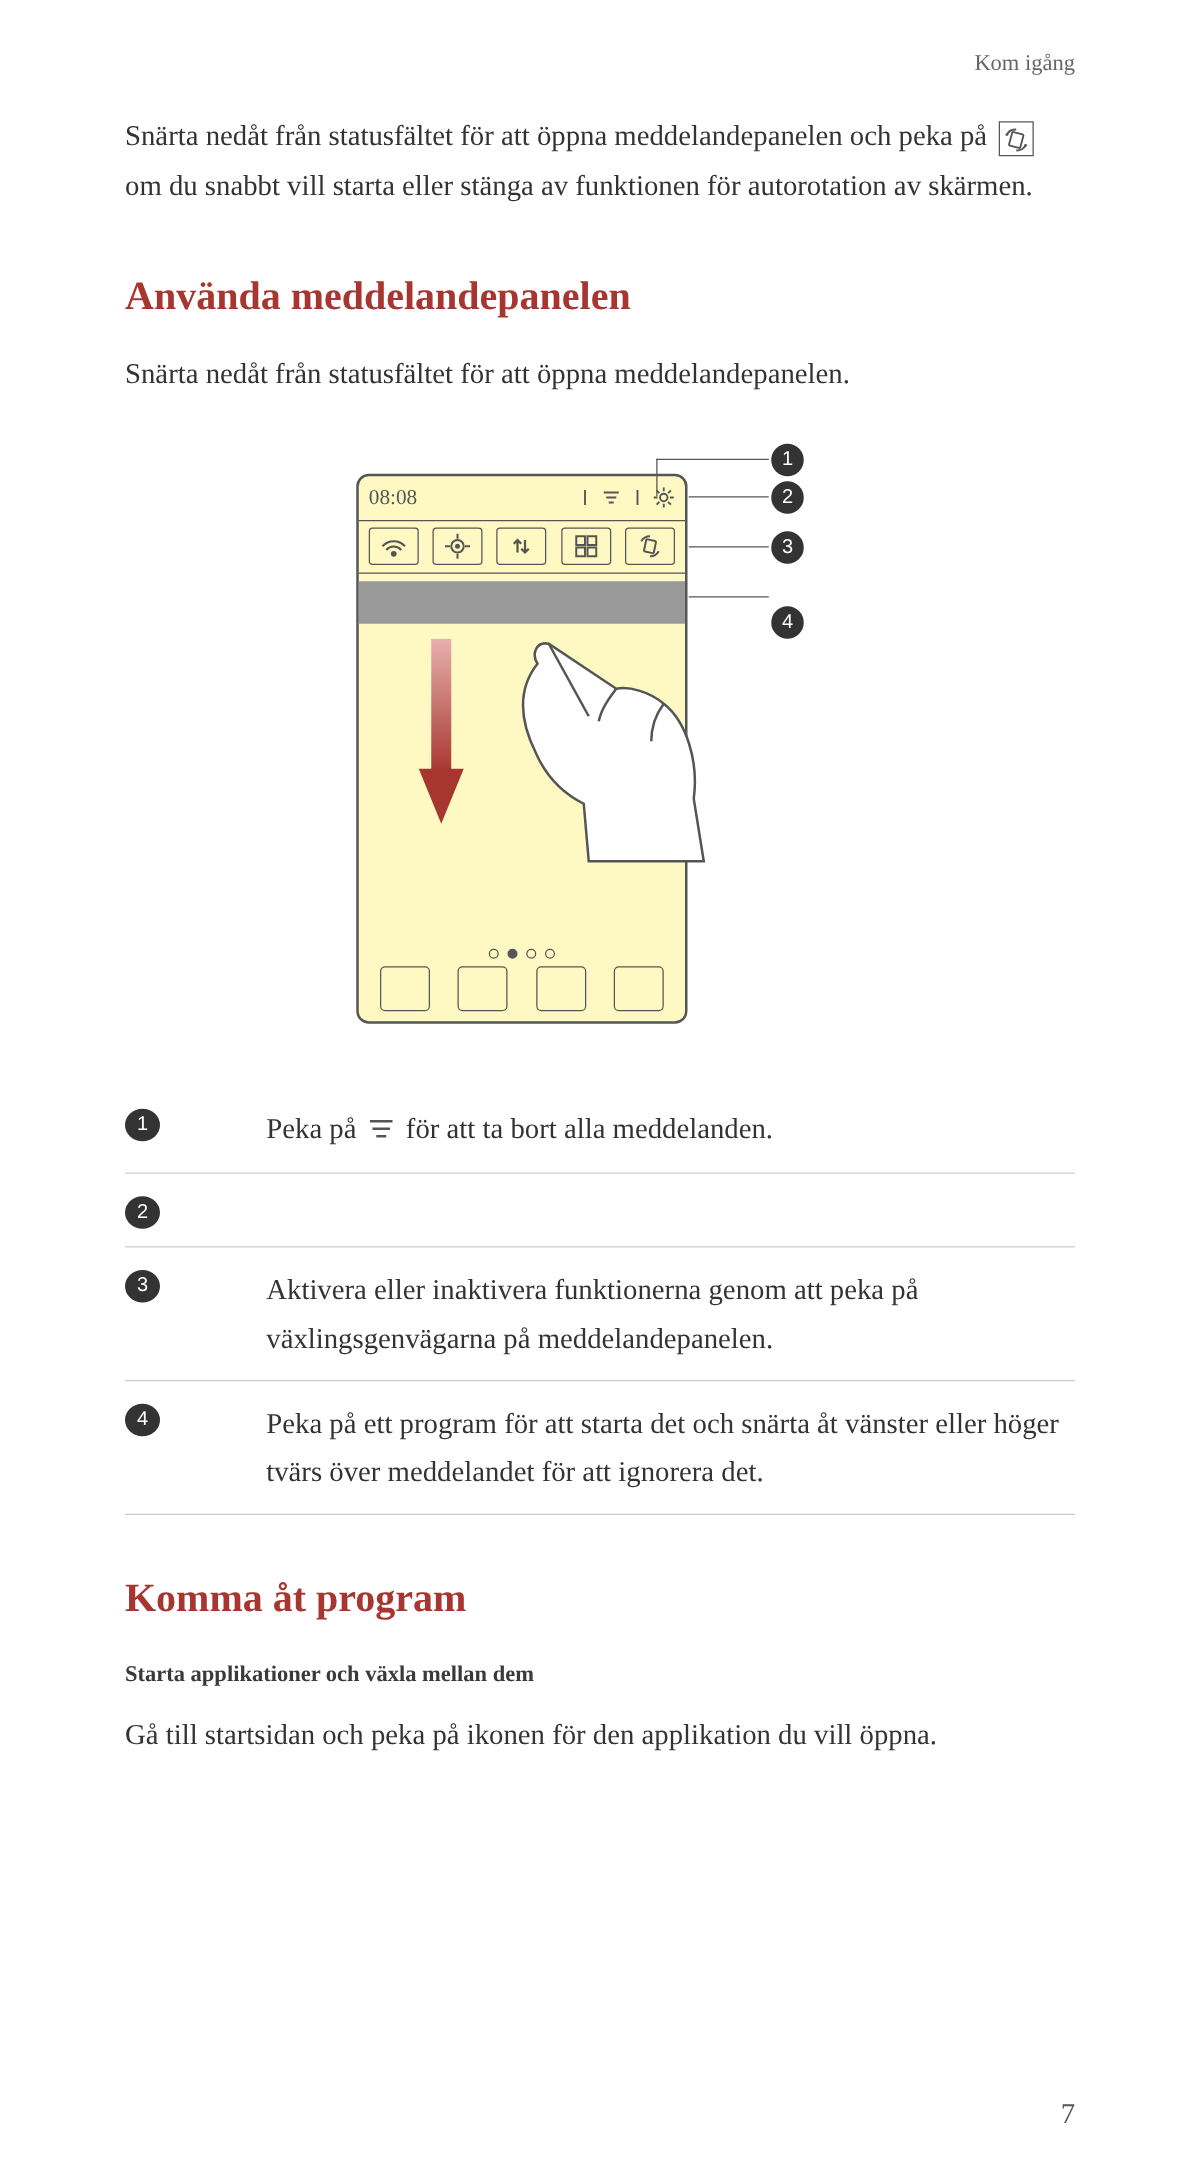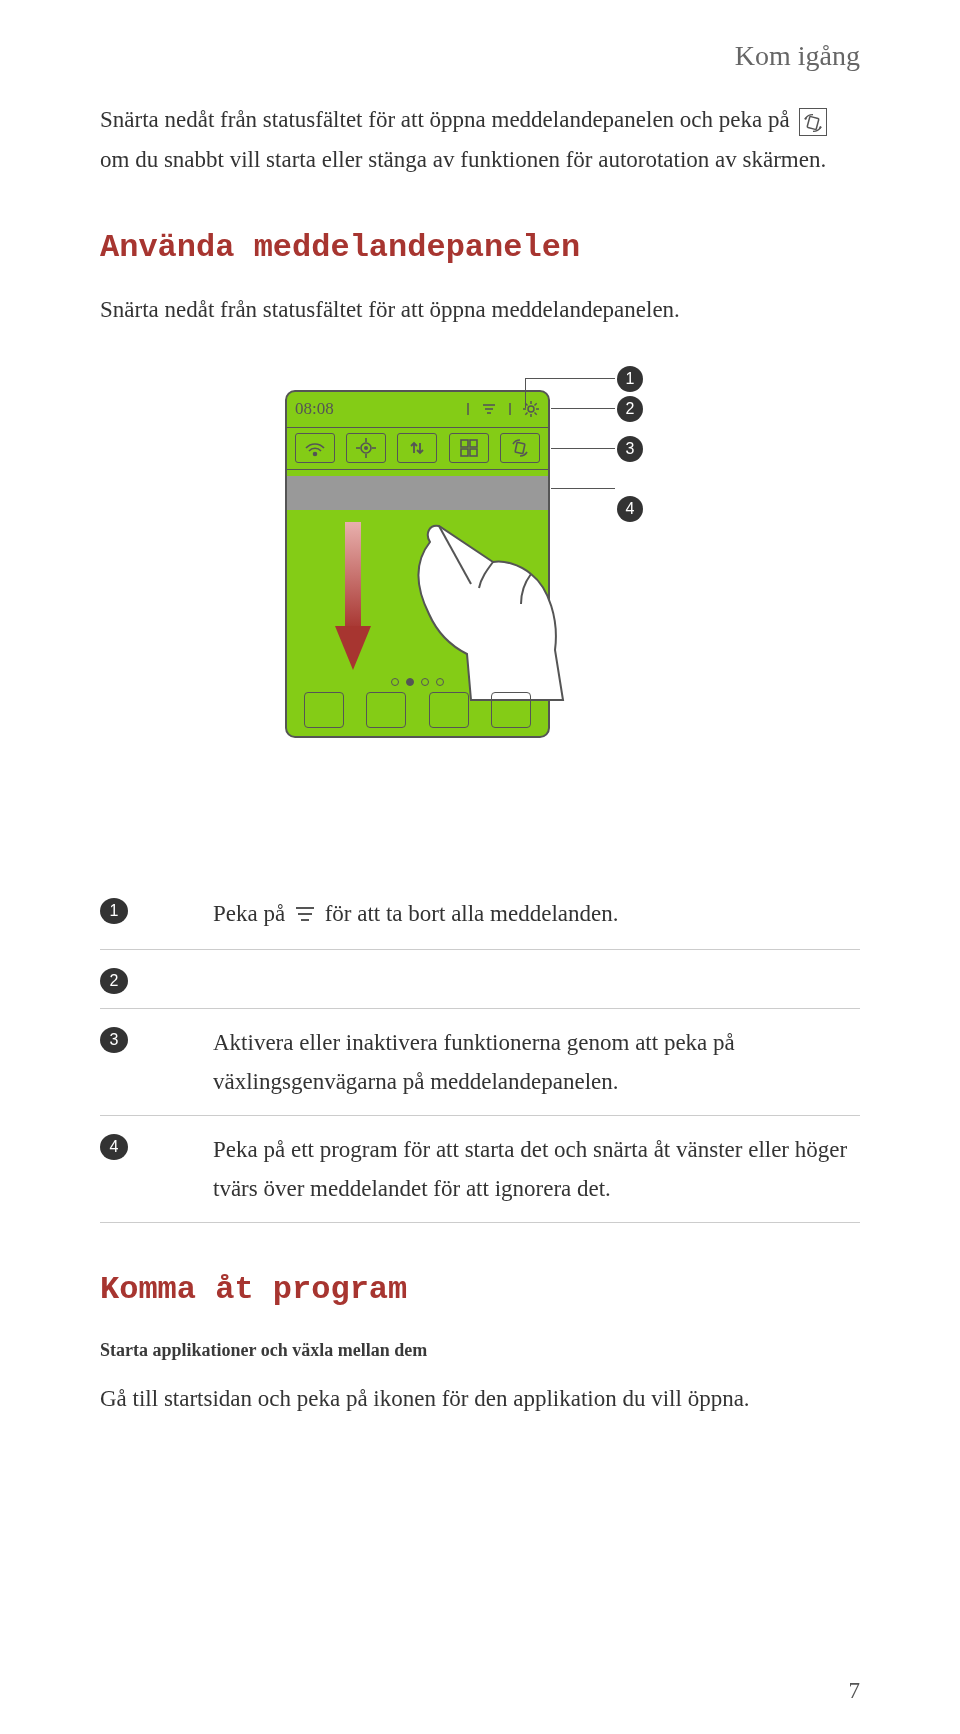--- a/index.html
+++ b/index.html
@@ -7,21 +7,21 @@
     font-family: Georgia, 'Times New Roman', serif;
     width: 960px;
     height: 1734px;
     background: #fff;
     color: #333;
     position: relative;
     padding: 40px 100px 40px 100px;
   }
   .header-right {
     text-align: right;
-    font-size: 28px;
+    font-size: 18px;
     color: #666;
     margin-bottom: 28px;
   }
   .body-text {
     font-size: 23px;
     line-height: 1.75;
     color: #333;
     margin-bottom: 12px;
   }
   .inline-icon-box {
@@ -34,42 +34,42 @@
     margin: 0 4px;
     background: #fff;
   }
   .inline-icon-box svg { width: 100%; height: 100%; }
   h2.section-heading {
     color: #a73530;
     font-size: 32px;
     font-weight: bold;
     margin-top: 48px;
     margin-bottom: 24px;
-    font-family: Liberation Mono, monospace;
+    font-family: Liberation Serif, serif;
   }
   h3.sub-heading {
     color: #3a3a3a;
     font-size: 18px;
     font-weight: bold;
     margin-top: 32px;
     margin-bottom: 18px;
   }
   .diagram-wrap {
     display: flex;
     justify-content: center;
     margin: 30px 0 40px 0;
   }
   .diagram { position: relative; width: 430px; height: 480px; }
   .phone {
     position: absolute;
     left: 20px; top: 30px;
-    width: 265px; height: 348px;
+    width: 265px; height: 440px;
     border: 2px solid #555;
     border-radius: 10px;
-    background: #84cc16;
+    background: #fef9c3;
   }
   .statusbar {
     height: 36px;
     border-bottom: 1px solid #555;
     display: flex;
     align-items: center;
     justify-content: space-between;
     padding: 0 8px;
     font-size: 17px;
     color: #555;

